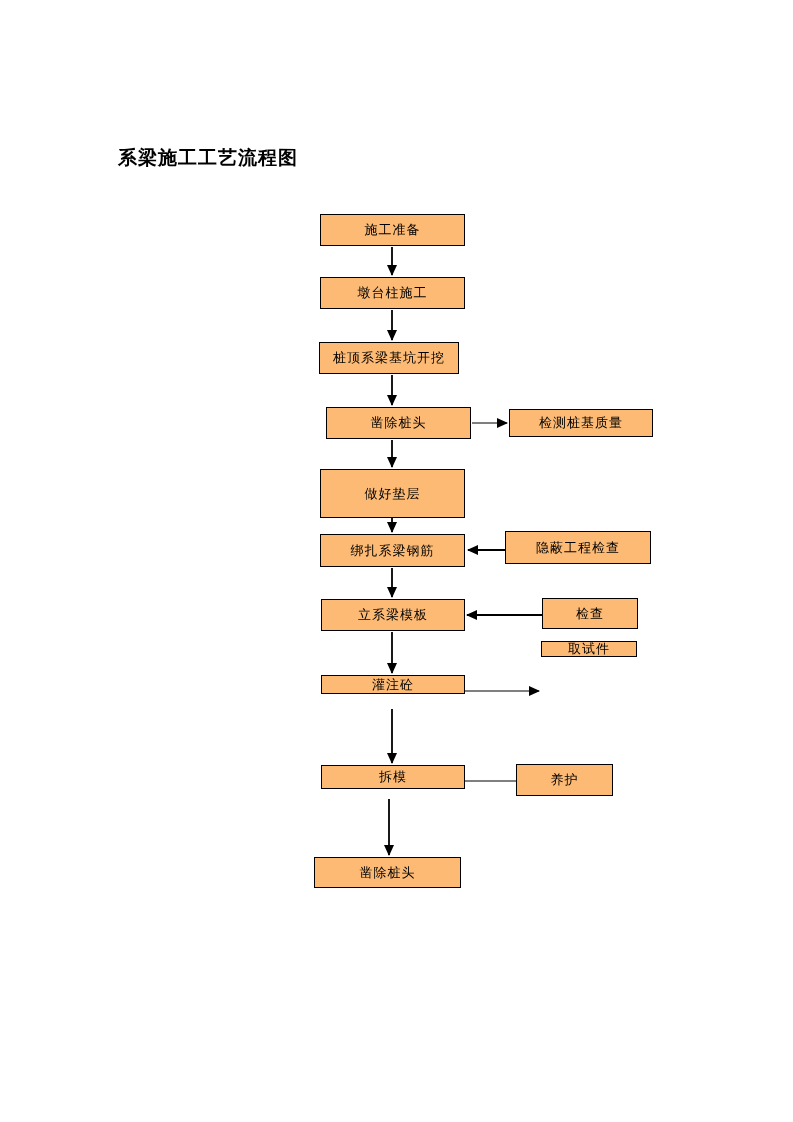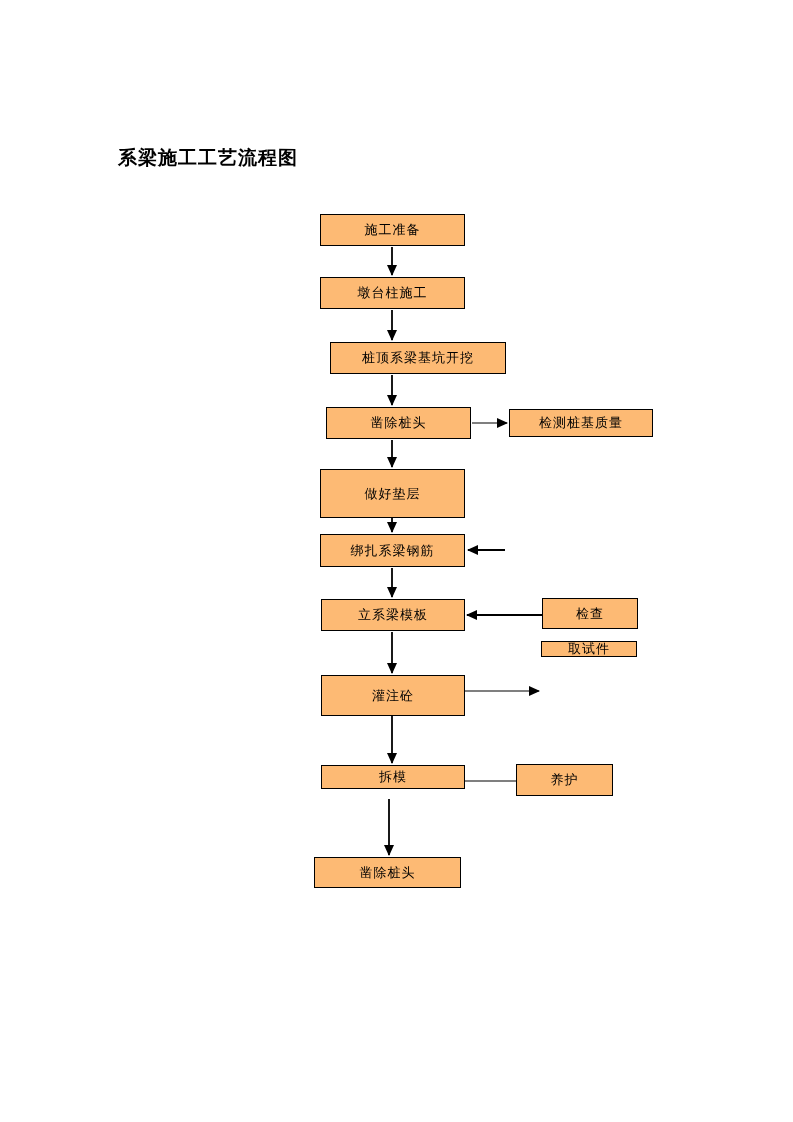--- a/index.html
+++ b/index.html
@@ -67,27 +67,28 @@
 
     <line x1="472" y1="387" x2="507" y2="387" stroke="#7f7f7f" stroke-width="2" marker-end="url(#ah)"></line>
     <line x1="505" y1="514" x2="468" y2="514" stroke="#000" stroke-width="1.8" marker-end="url(#ah)"></line>
     <line x1="542" y1="579" x2="467" y2="579" stroke="#000" stroke-width="1.8" marker-end="url(#ah)"></line>
     <line x1="465" y1="655" x2="539" y2="655" stroke="#7f7f7f" stroke-width="2" marker-end="url(#ah)"></line>
     <line x1="465" y1="745" x2="538" y2="745" stroke="#7f7f7f" stroke-width="2" marker-end="url(#ah)"></line>
   </svg>
 
   <div class="flow-box" style="left:320px;top:178px;width:145px;height:32px">施工准备</div>
   <div class="flow-box" style="left:320px;top:241px;width:145px;height:32px">墩台柱施工</div>
-  <div class="flow-box" style="left:330px;top:306px;width:176px;height:32px">桩顶系梁基坑开挖</div>
+  <div class="flow-box" style="left:319px;top:306px;width:140px;height:32px">桩顶系梁基坑开挖</div>
   <div class="flow-box" style="left:326px;top:371px;width:145px;height:32px">凿除桩头</div>
   <div class="flow-box" style="left:320px;top:433px;width:145px;height:49px">做好垫层</div>
   <div class="flow-box" style="left:320px;top:498px;width:145px;height:33px">绑扎系梁钢筋</div>
   <div class="flow-box" style="left:321px;top:563px;width:144px;height:32px">立系梁模板</div>
-  <div class="flow-box" style="left:321px;top:639px;width:144px;height:41px">灌注砼</div>
+  <div class="flow-box" style="left:321px;top:639px;width:144px;height:19px">灌注砼</div>
   <div class="flow-box" style="left:321px;top:729px;width:144px;height:24px">拆模</div>
   <div class="flow-box" style="left:314px;top:821px;width:147px;height:31px">凿除桩头</div>
 
   <div class="flow-box" style="left:509px;top:373px;width:144px;height:28px">检测桩基质量</div>
+  <div class="flow-box" style="left:505px;top:495px;width:146px;height:33px">隐蔽工程检查</div>
   <div class="flow-box" style="left:542px;top:562px;width:96px;height:31px">检查</div>
   <div class="flow-box" style="left:541px;top:605px;width:96px;height:16px">取试件</div>
   <div class="flow-box" style="left:516px;top:728px;width:97px;height:32px">养护</div>
 
 </div>
 
 </body></html>

